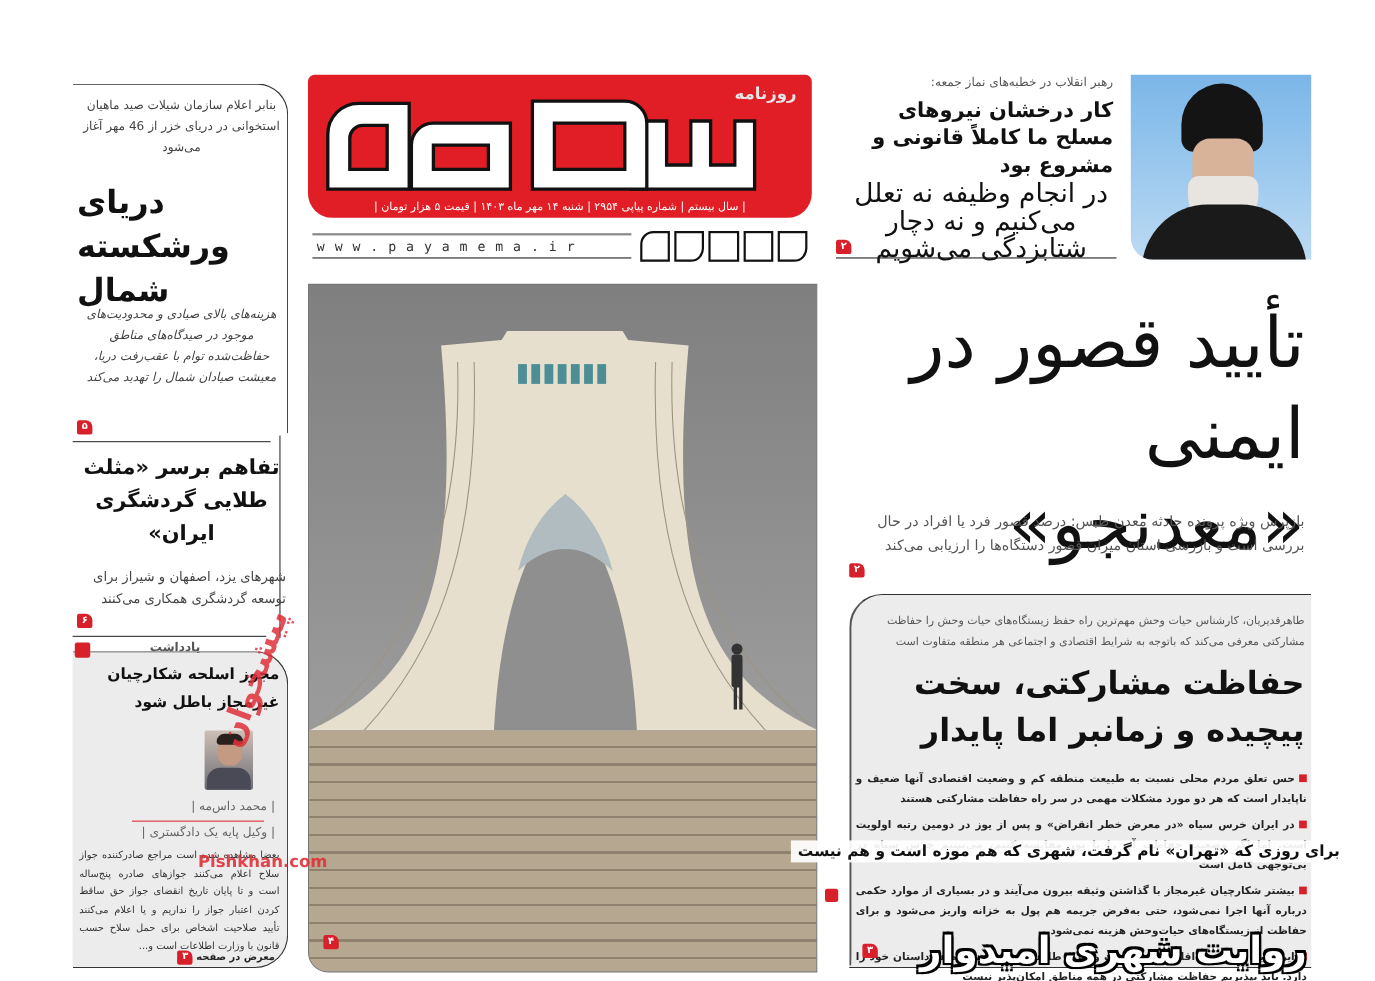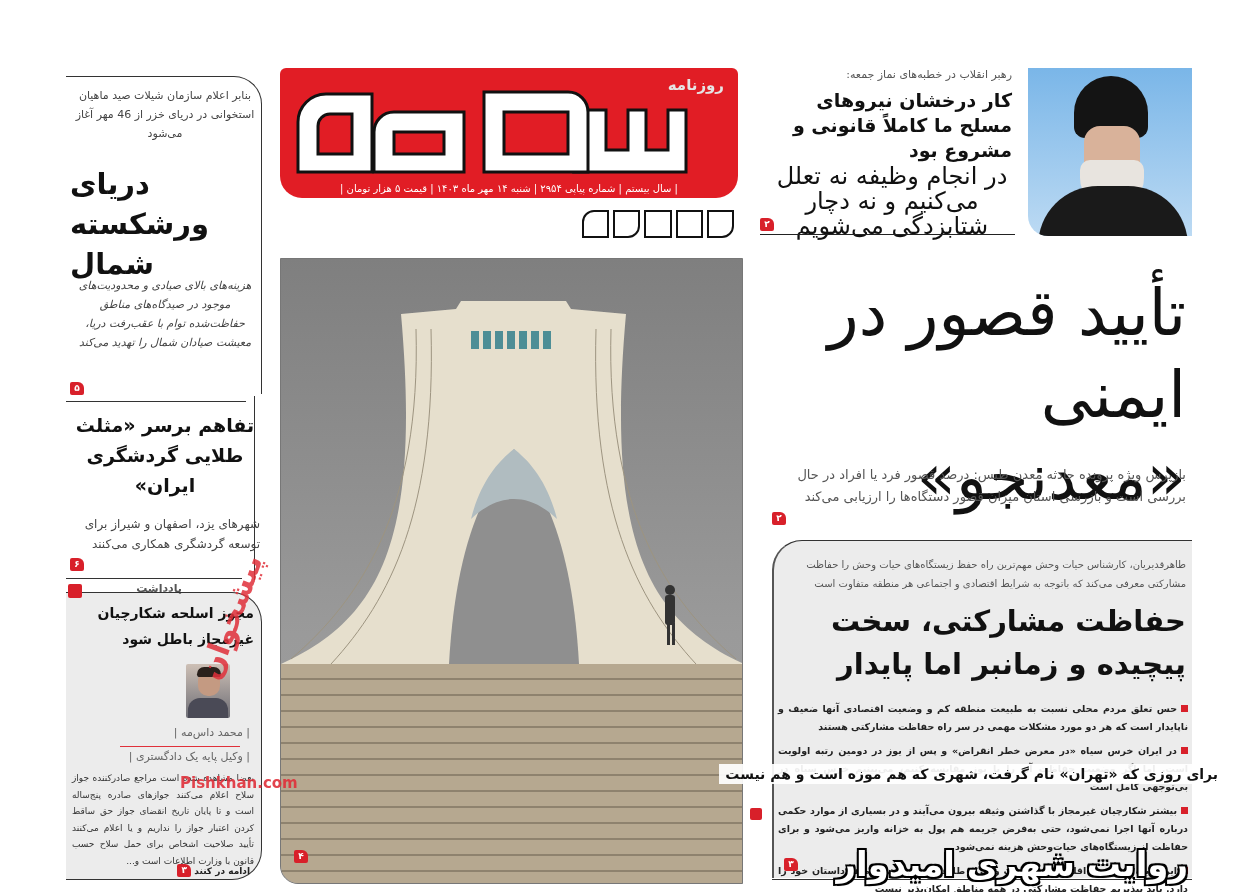--- a/index.html
+++ b/index.html
@@ -102,20 +102,21 @@
     <g fill="#fff" stroke="#111" stroke-width="3">
       <path d="M300 28 h18 v40 h22 v-40 h18 v40 h22 v-40 h18 v62 h-112 z"></path>
       <path d="M196 10 h84 a20 20 0 0 1 20 20 v60 h-104 z M216 30 v42 h64 v-42 z"></path>
       <path d="M106 30 h70 v60 h-90 v-40 a20 20 0 0 1 20 -20 z M106 50 v22 h50 v-22 z"></path>
       <path d="M10 40 a28 28 0 0 1 28 -28 h46 v78 h-74 z M30 44 v28 h34 v-40 h-22 a12 12 0 0 0 -12 12 z"></path>
     </g>
   </svg>
   <div class="info">|  سال بیستم  |  شماره پیاپی ۲۹۵۴  |  شنبه ۱۴ مهر ماه ۱۴۰۳  |  قیمت ۵ هزار تومان  |</div>
 </div>
 <div class="abs url-row">
+  <div class="url">www.payamema.ir</div>
   <div class="boxes">
       <span></span>
       <span></span>
       <span></span>
       <span></span>
       <span></span>
     </div>
 </div>
 
 <div class="abs leader-photo">
@@ -202,21 +203,21 @@
 <div class="abs op-h">مجوز اسلحه شکارچیان غیرمجاز باطل شود</div>
 <div class="abs op-photo">
   <div class="suit"></div>
     <div class="head"></div>
     <div class="hair"></div>
 </div>
 <div class="abs op-author">| محمد داس‌مه |</div>
 <div class="abs op-role">| وکیل پایه یک دادگستری |</div>
 <div class="abs op-body">بعضا مشاهده شده است مراجع صادرکننده جواز سلاح اعلام می‌کنند جوازهای صادره پنج‌ساله است و تا پایان تاریخ انقضای جواز حق ساقط کردن اعتبار جواز را نداریم و یا اعلام می‌کنند تأیید صلاحیت اشخاص برای حمل سلاح حسب قانون با وزارت اطلاعات است و...</div>
 <div class="abs op-cont">
-  <span>ادامه در کنند</span>
+  <span>معرض در صفحه</span>
   <span class="page-num">۳</span>
 </div>
 
 <div class="abs watermark">
   <div class="wm-line"></div>
   <div class="wm-fa">پیشخوان</div>
   <div class="wm-en">Pishkhan.com</div>
 </div>
 
 </body></html>

